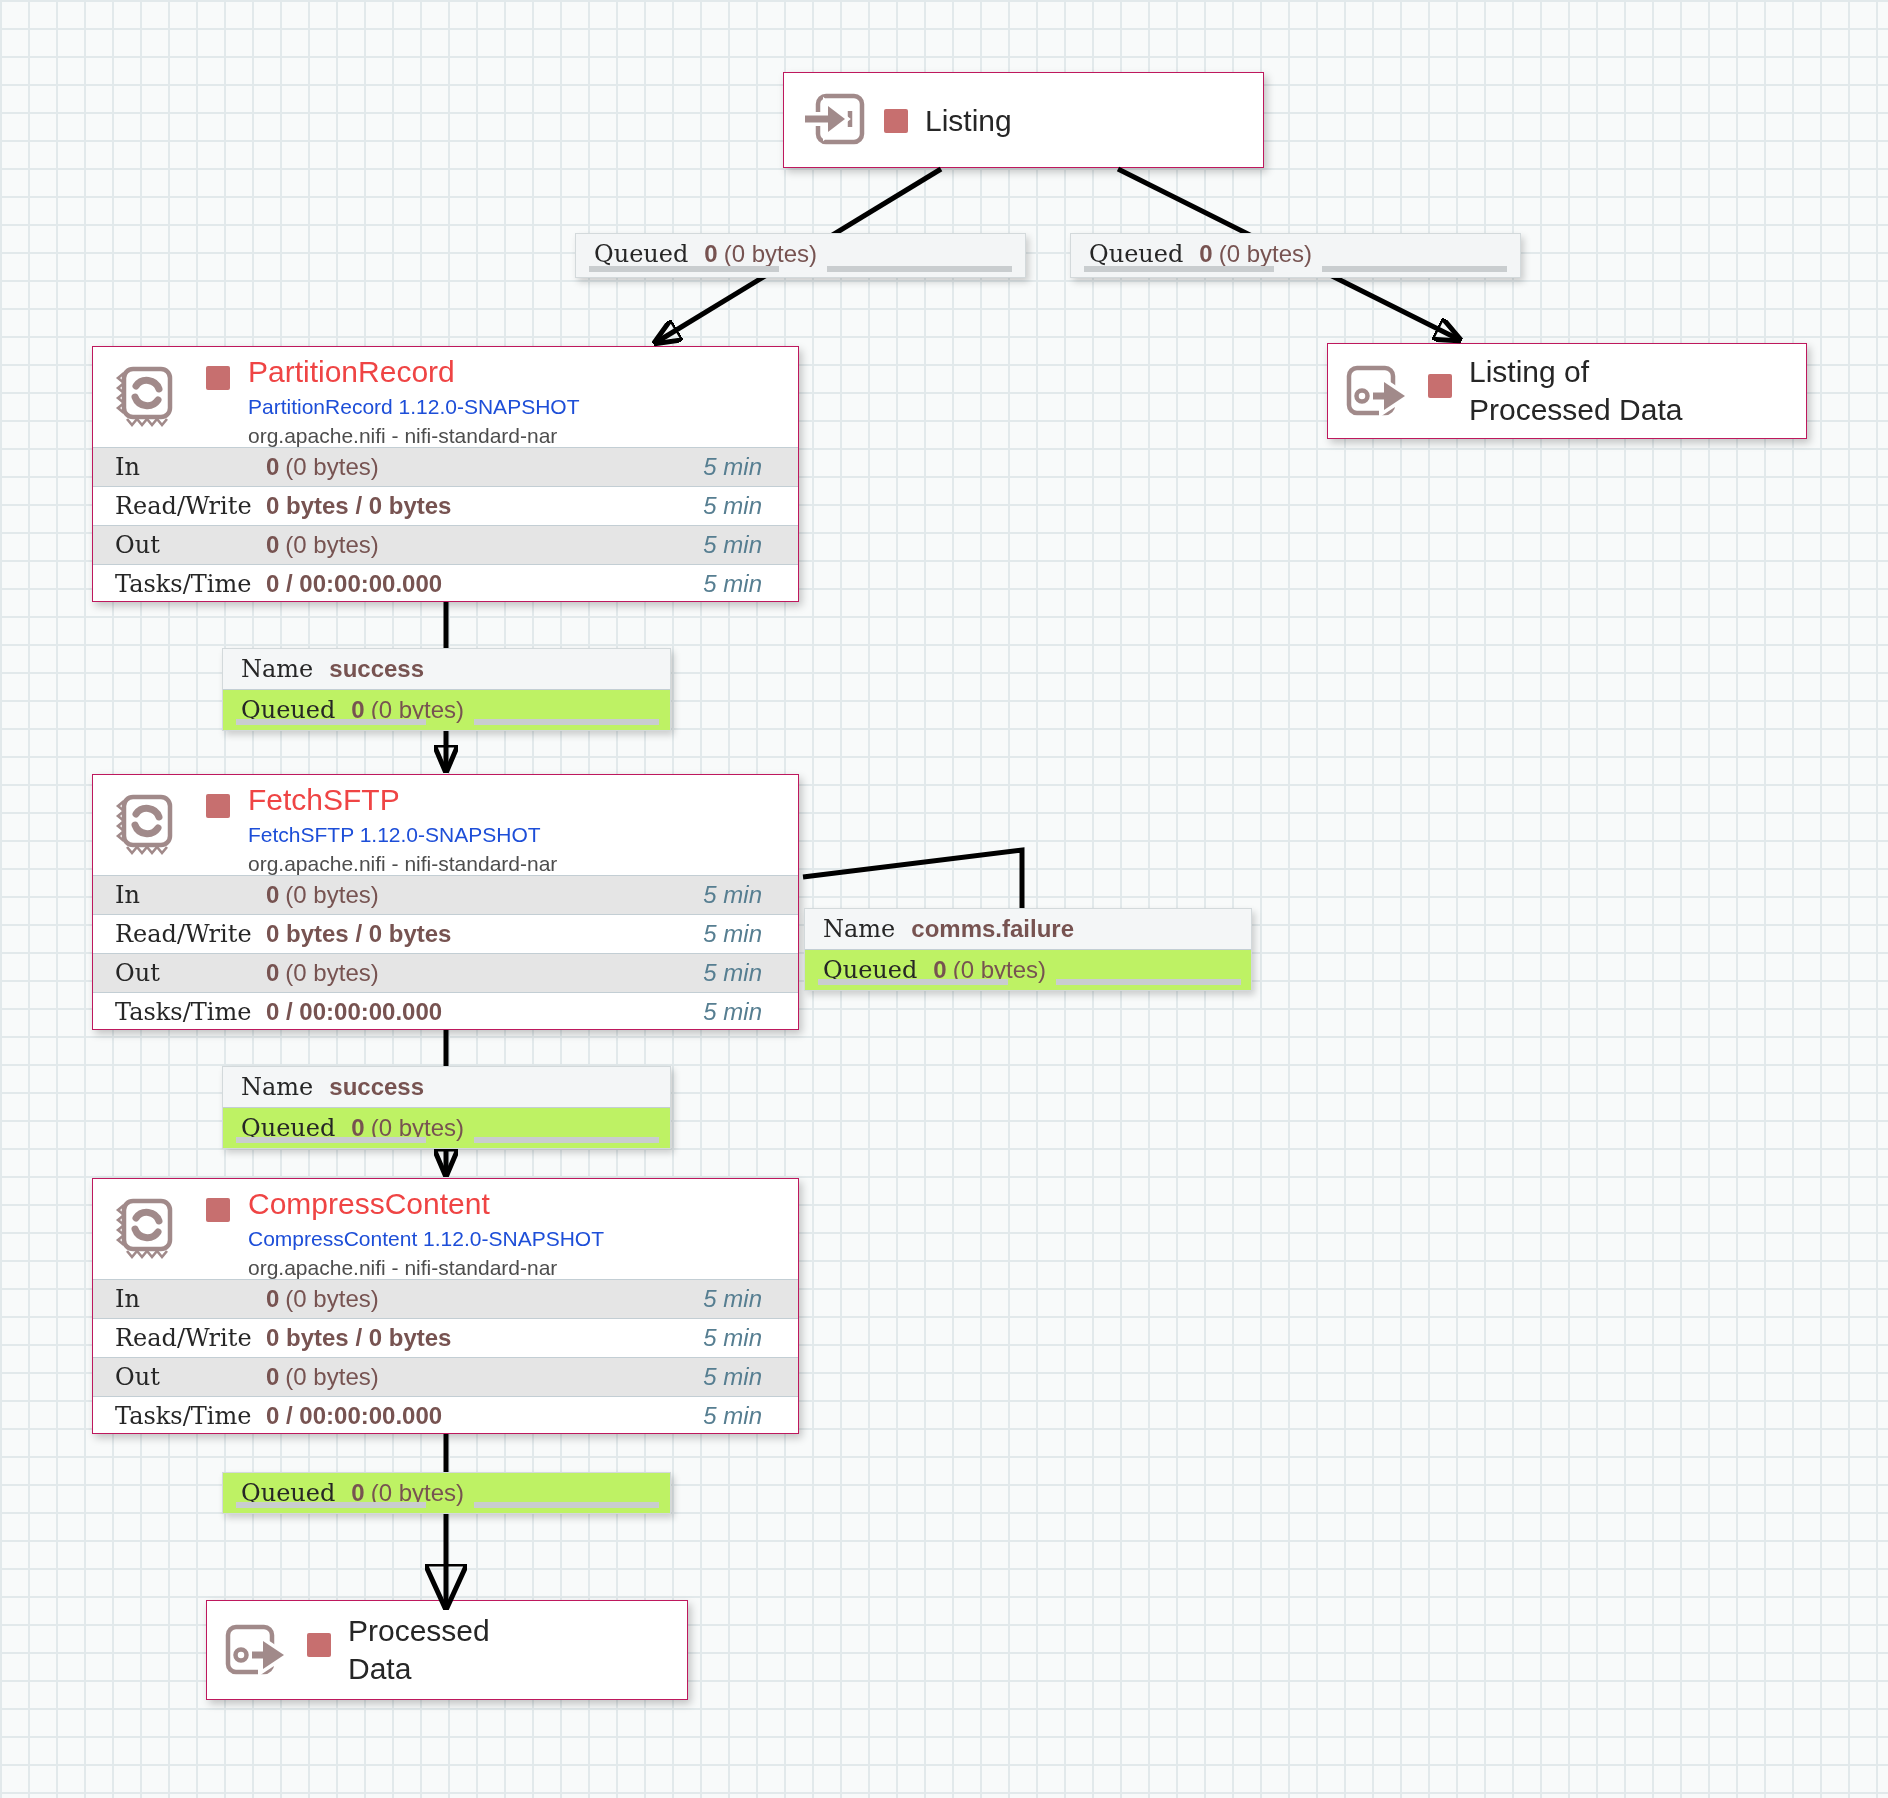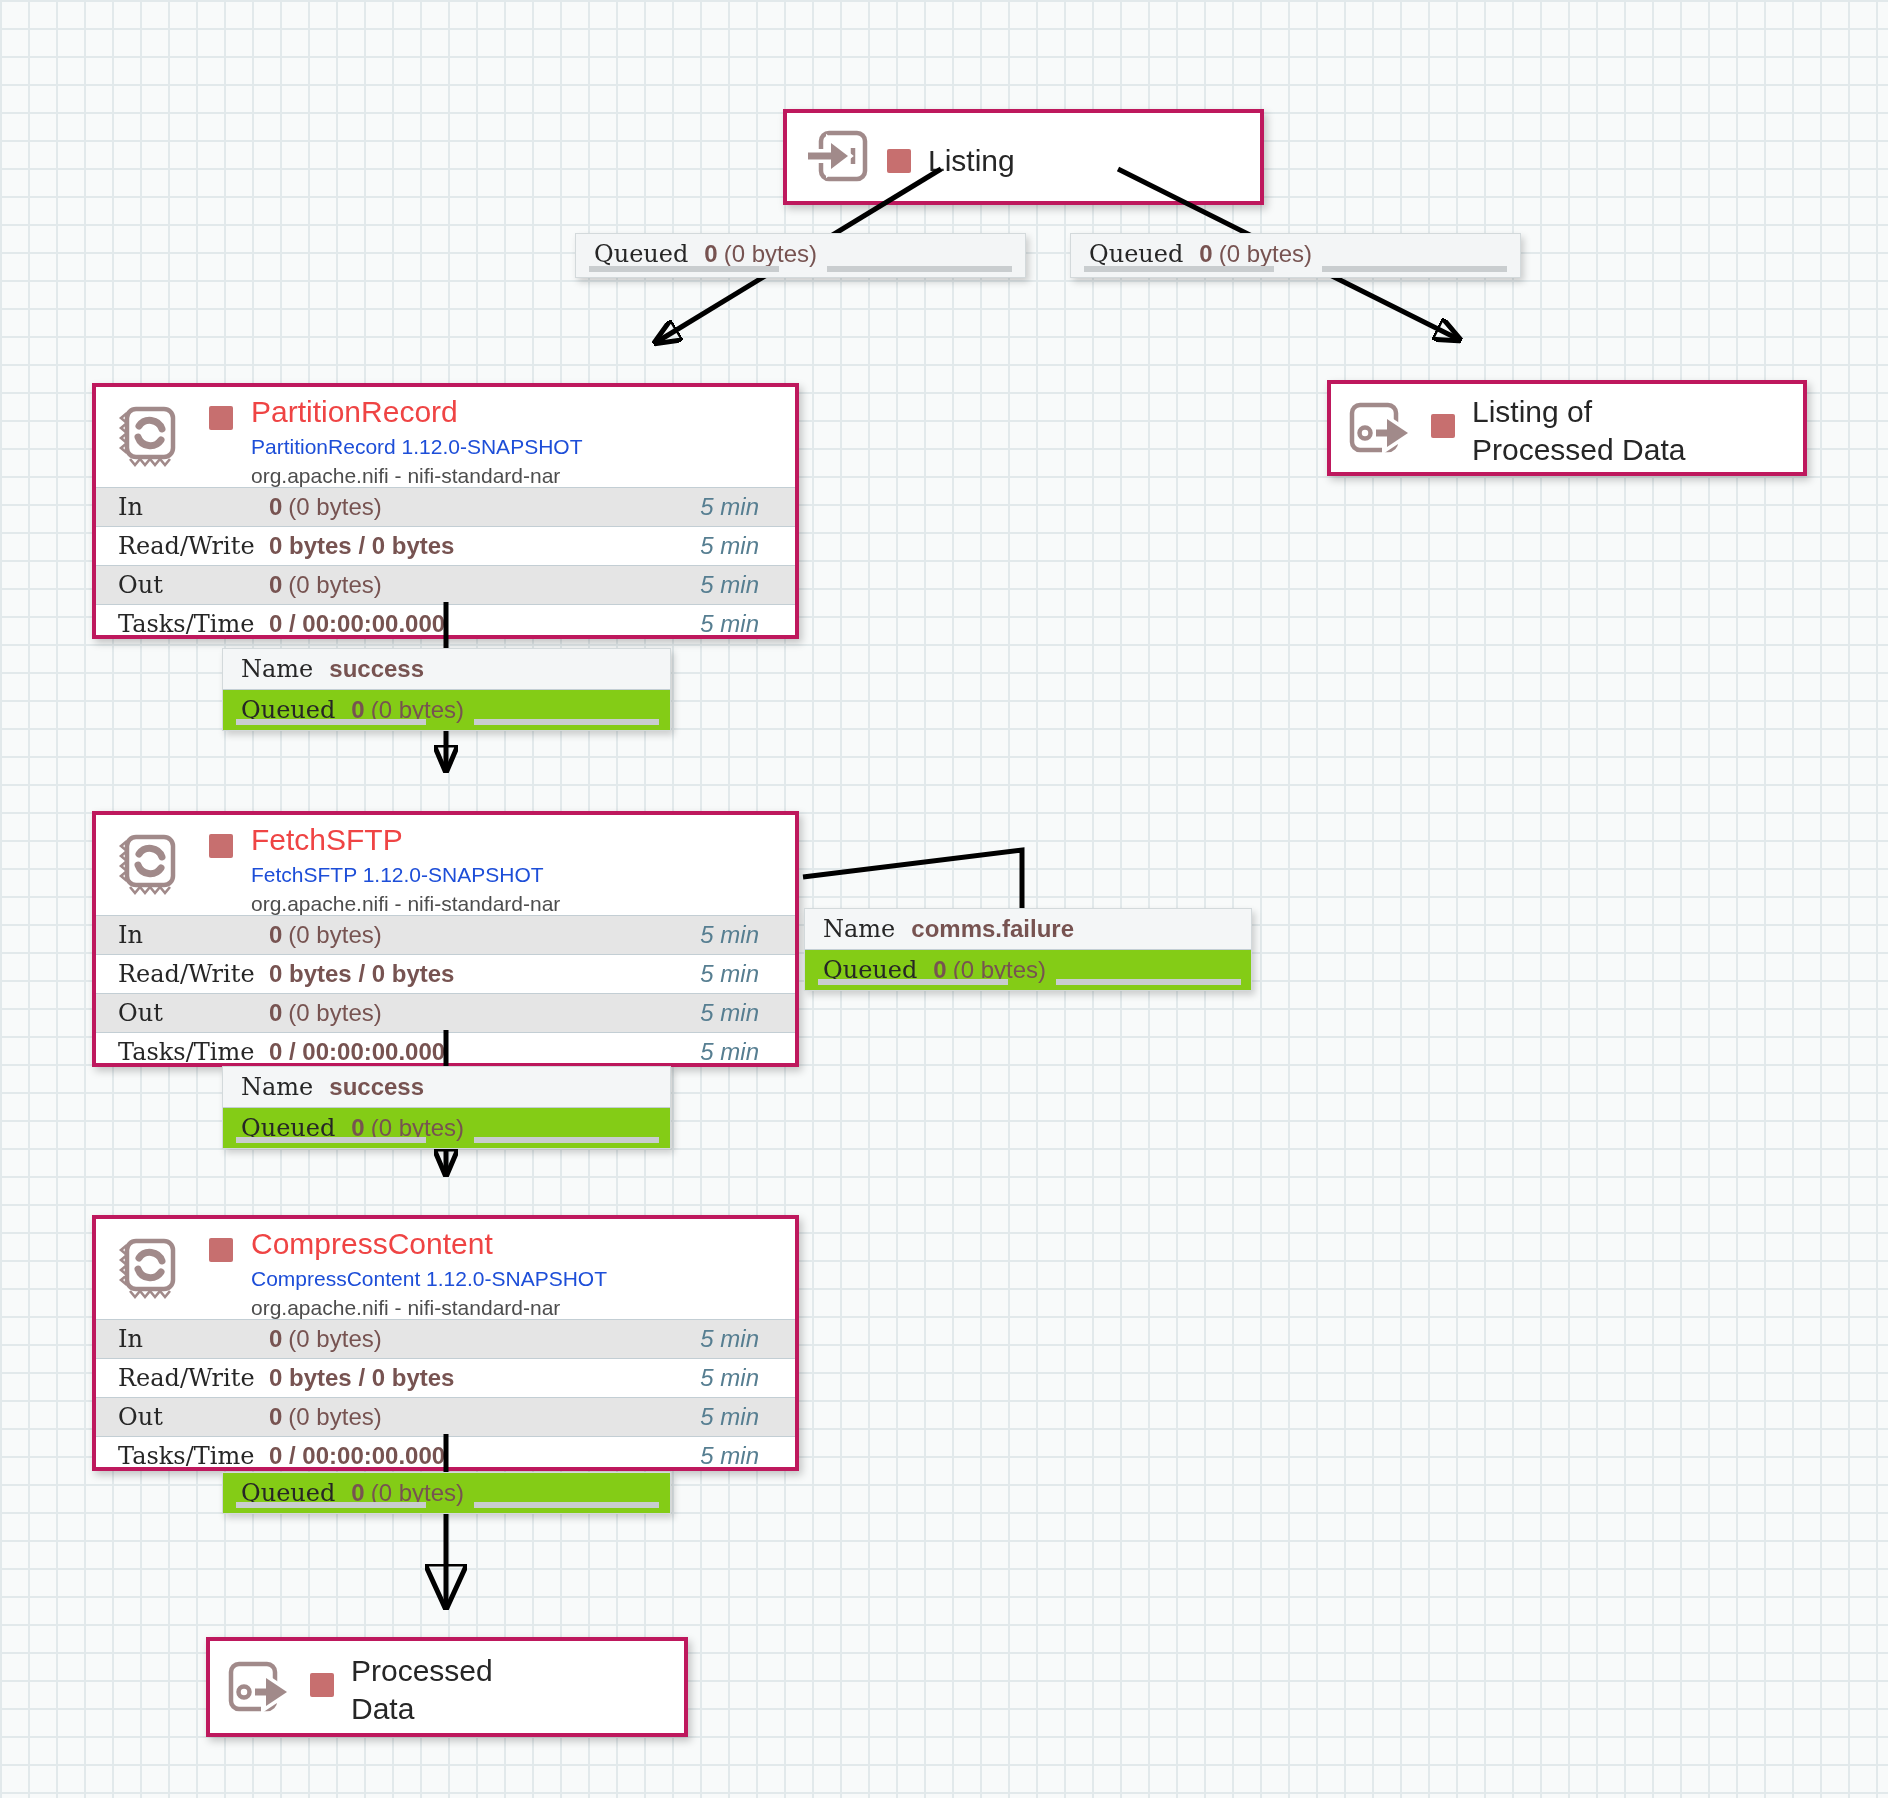--- a/index.html
+++ b/index.html
@@ -7,23 +7,23 @@
     width:1888px;height:1798px;position:relative;overflow:hidden;
     background-color:#f8fafa;
     background-image:
       linear-gradient(to right,#e2e9eb 2px,transparent 2px),
       linear-gradient(to bottom,#e2e9eb 2px,transparent 2px);
     background-size:28px 28px;
     font-family:"Liberation Sans",sans-serif;
     color:#262626;
   }
   .node{
-    position:absolute;background:#fff;border:4px solid #be185d;
+    position:absolute;background:#fff;border:1px solid #be185d;
     box-shadow:3px 4px 8px rgba(0,0,0,.22);
-    box-sizing:border-box;z-index:1;margin-top:37px;
+    box-sizing:border-box;z-index:1;
   }
   
   .proc{width:707px;height:256px;}
   .proc-header{position:relative;height:100px;}
   .proc-icon{position:absolute;left:18px;top:18px;}
   .state-square{position:absolute;width:24px;height:24px;background:#c76f6f;border-radius:2px;}
   .proc .state-square{left:113px;top:19px;}
   .proc-titles{position:absolute;left:155px;top:7px;white-space:nowrap;}
   .proc-title{font-size:30px;line-height:36px;font-weight:500;color:#ef4444;}
   .proc-type{font-size:21px;line-height:33px;color:#1d4ed8;}
@@ -34,21 +34,21 @@
   .stat-value{position:absolute;left:173px;color:#775351;}
   .stat-value b{font-weight:700;}
   .v2{margin-left:6px;}
   .stat-time{position:absolute;right:36px;color:#567e91;font-style:italic;}
   
   .port-icon{position:absolute;left:18px;top:50%;transform:translateY(-50%);}
   .port .state-square{left:100px;}
   .port-title{position:absolute;left:141px;font-size:30px;line-height:38px;color:#262626;white-space:nowrap;}
   
   .conn-label{
-    position:absolute;z-index:3;background:#84cc16;border:1px solid #d3d9db;
+    position:absolute;z-index:3;background:#bef264;border:1px solid #d3d9db;
     box-shadow:3px 4px 7px rgba(0,0,0,.18);box-sizing:border-box;
     font-size:24px;
   }
   .cl-row{position:relative;height:40px;line-height:40px;padding-left:18px;white-space:nowrap;}
   .cl-row.gray{background:#f4f6f7;}
   .cl-row + .cl-row{border-top:1px solid #c3ced4;}
   .cl-single{height:43px;line-height:40px;background:#f3f5f6;position:relative;padding-left:18px;white-space:nowrap;}
   .slab{font-family:"DejaVu Serif",serif;color:#262626;margin-right:16px;}
   .maroon{color:#775351;}
   b.maroon{font-weight:700;}

